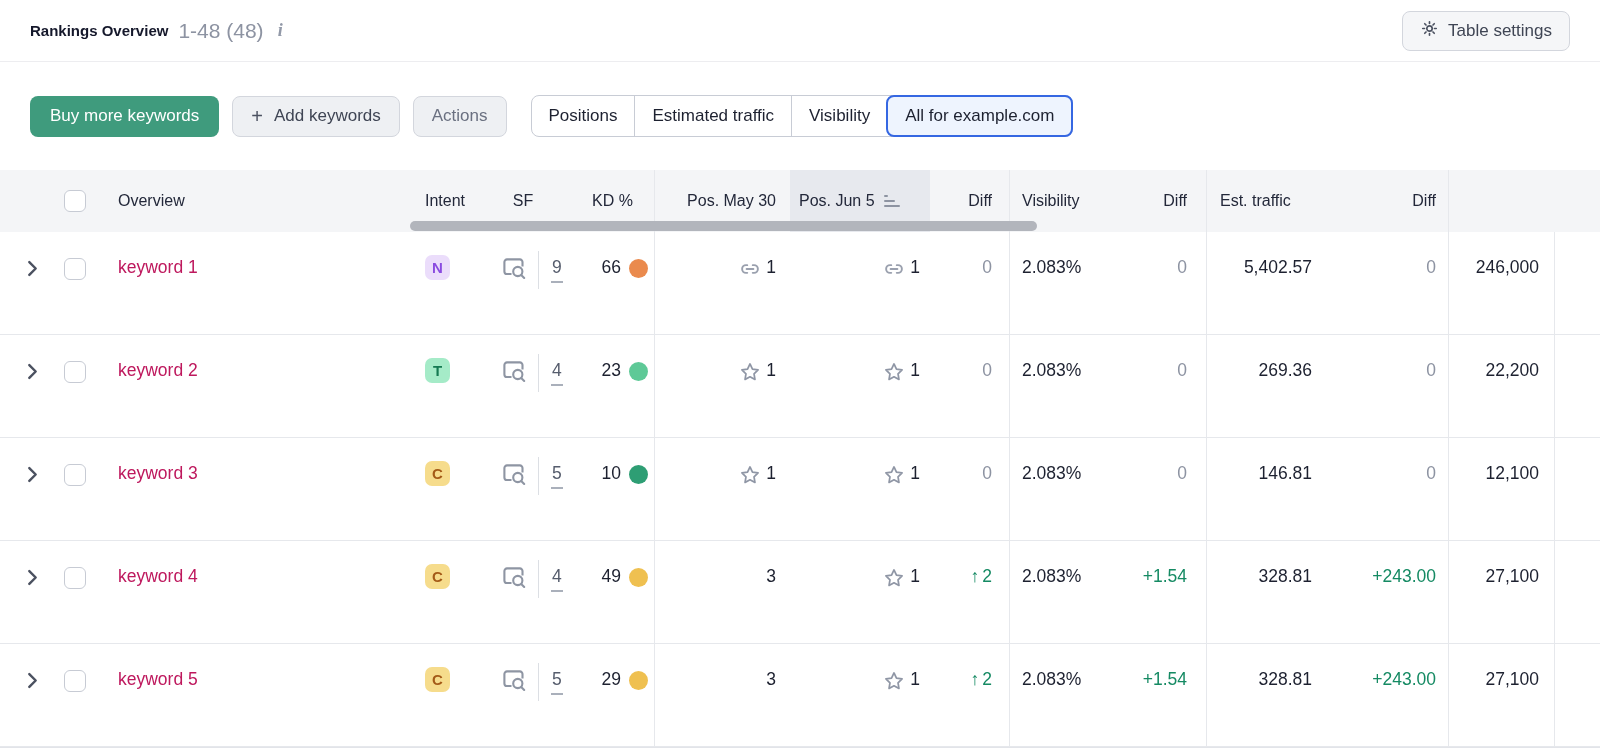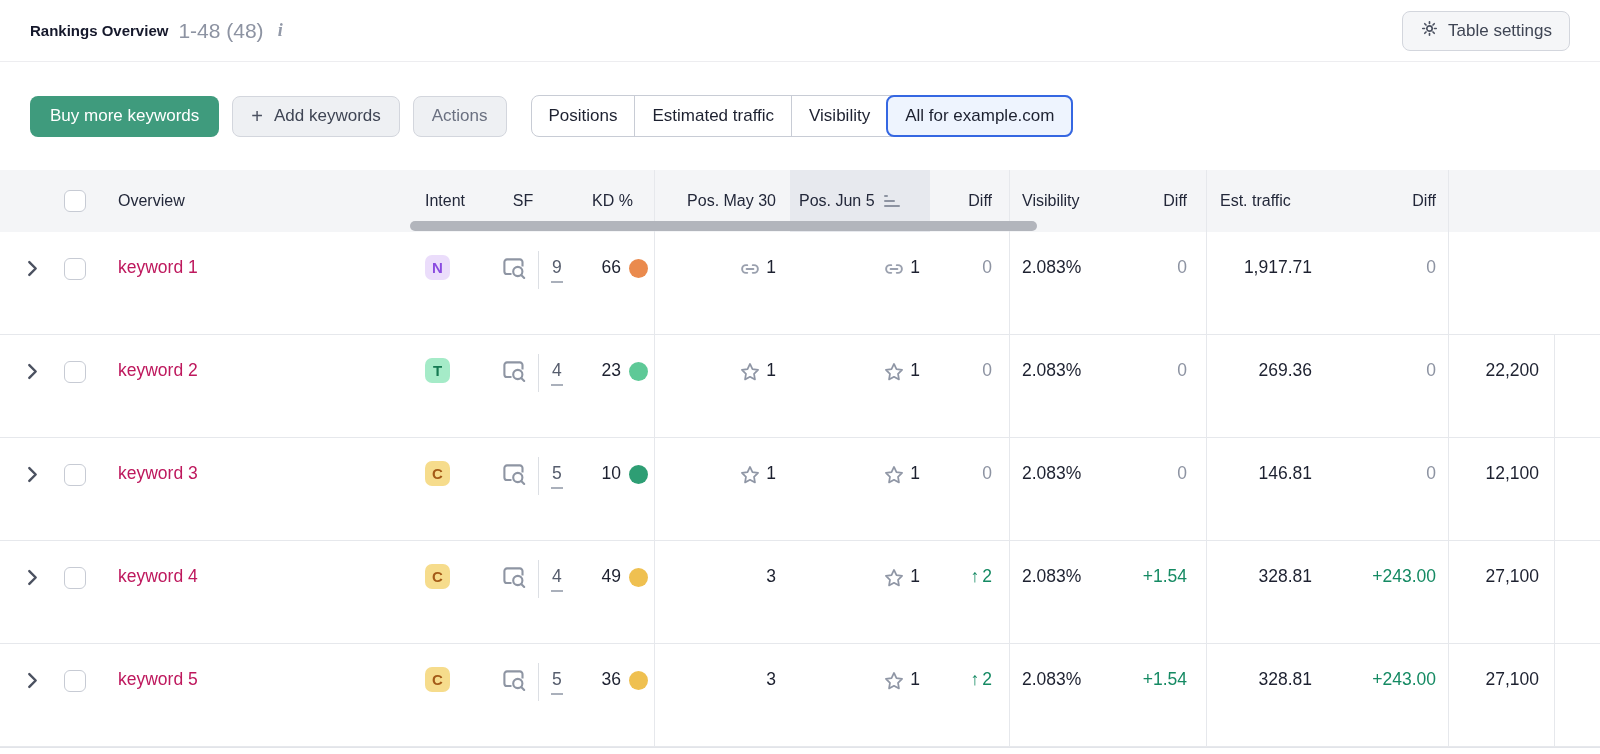--- a/index.html
+++ b/index.html
@@ -220,24 +220,27 @@
     <div class="cell al-r c-diff1 sep-r">
       <span class="muted">0</span>
     </div>
     <div class="cell c-vis">
       <span>2.083%</span>
     </div>
     <div class="cell al-r c-diff2 sep-r">
       <span class="muted">0</span>
     </div>
     <div class="cell al-r c-est">
-      <span>1,917.71</span>
+      <span>5,402.57</span>
     </div>
     <div class="cell al-r c-diff3 sep-r">
       <span class="muted">0</span>
+    </div>
+    <div class="cell al-r c-vol sep-r">
+      <span>246,000</span>
     </div>
     <div class="cell"></div>
   </div>
 
   <div class="grid-row trow">
     <div class="cell c-expander">
       <span class="chev">
         <svg width="11" height="17" viewBox="0 0 10 16" fill="none" stroke="#4b5160" stroke-width="2.3" stroke-linecap="round" stroke-linejoin="round">
             <path d="M2 2l6 6-6 6"></path>
           </svg>
@@ -468,21 +471,21 @@
             <path d="M20.5 9.5V5a2.6 2.6 0 0 0-2.6-2.6H5A2.6 2.6 0 0 0 2.4 5v9.4A2.6 2.6 0 0 0 5 17h4.5"></path>
             <circle cx="15.8" cy="14.5" r="4.6" fill="#fff"></circle>
             <path d="M19.2 18l3 3" stroke-linecap="round"></path>
           </svg>
         </span>
         <span class="sf-divider"></span>
         <span class="sf-count">5</span>
       </span>
     </div>
     <div class="cell al-r c-kd sep-r">
-      <span>36</span>
+      <span>29</span>
       <span class="kd-dot" style="background: rgb(239, 192, 80);"></span>
     </div>
     <div class="cell al-r c-pos-prev">
 
       <span>3</span>
     </div>
     <div class="cell al-r c-pos-curr">
       <span class="pos-icon">
           <svg width="22" height="22" viewBox="0 0 24 24" fill="none" stroke="#8f96a5" stroke-width="1.9" stroke-linejoin="round">
             <path d="M12 3.2l2.7 5.6 6.1.9-4.4 4.3 1 6.1-5.4-2.9-5.4 2.9 1-6.1L3.2 9.7l6.1-.9z"></path>

